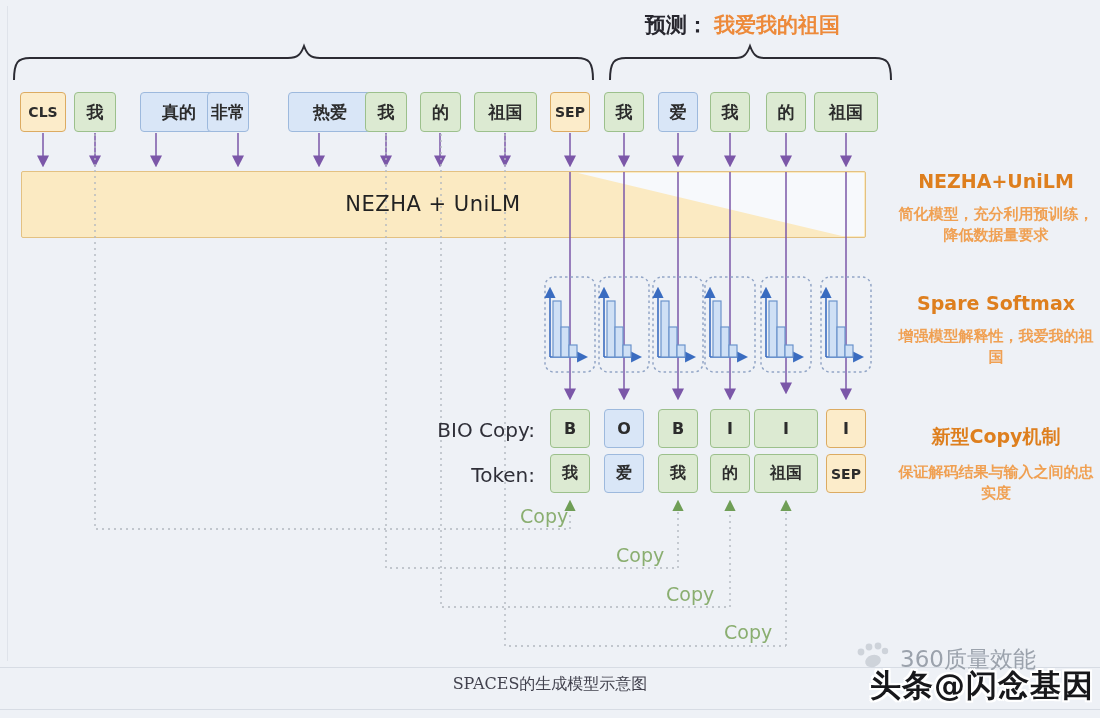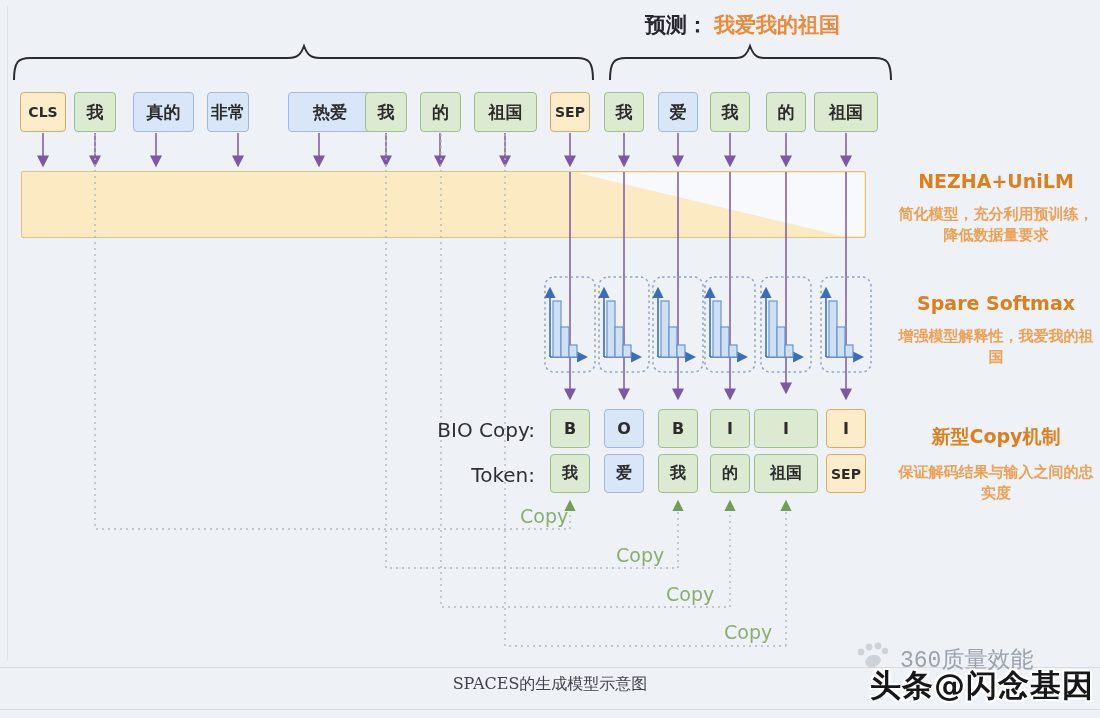--- a/index.html
+++ b/index.html
@@ -21,21 +21,21 @@
          border:1.5px solid #e3c182;border-radius:2px;box-sizing:border-box;z-index:1;}
   .modeltitle{position:absolute;left:283px;top:192px;width:300px;text-align:center;font-size:21px;
          color:#222;z-index:10;letter-spacing:.5px;}
   .rowlabel{position:absolute;left:395px;width:140px;text-align:right;font-size:20px;color:#2f2f38;z-index:10;}
   .anno{position:absolute;left:898px;width:196px;text-align:center;z-index:10;}
   .anno .t{font-size:19px;font-weight:bold;color:#de7f1e;}
   .anno .d{margin-top:12px;font-size:15px;font-weight:bold;color:#f0a052;line-height:21px;}
   .copylabel{position:absolute;font-size:19px;color:#8aae70;z-index:10;}
   .caption{position:absolute;top:674px;left:0;width:1100px;text-align:center;
            font-family:"DejaVu Serif","Liberation Serif",serif;font-size:16px;color:#42424e;z-index:8;}
-  .brand{position:absolute;left:900px;top:644px;font-size:23px;color:#9ba2ac;z-index:9;white-space:nowrap;font-family:Liberation Mono, monospace;}
+  .brand{position:absolute;left:900px;top:644px;font-size:23px;color:#9ba2ac;z-index:9;white-space:nowrap;}
   .byline{position:absolute;right:6px;top:665px;font-size:31px;font-weight:bold;color:#17171a;letter-spacing:1px;z-index:11;
           text-shadow:-2px 0 #fff,2px 0 #fff,0 -2px #fff,0 2px #fff,2px 2px #fff,-2px -2px #fff,2px -2px #fff,-2px 2px #fff;}
   svg.overlay{position:absolute;left:0;top:0;z-index:5;pointer-events:none;}
   .dash{stroke:#b3b8c0;stroke-width:1.4;fill:none;stroke-dasharray:2 4;}
   .purline{stroke:#7b57a8;stroke-width:1.5;fill:none;}
   .smbox{fill:none;stroke:#92a5c6;stroke-width:1.5;stroke-dasharray:2.5 3;}
   .axis{stroke:#3a6cc0;stroke-width:1.6;fill:none;}
   .bar{fill:#cfe0f5;stroke:#6b93cc;stroke-width:1.2;}
   .brace{stroke:#2b2b33;stroke-width:2;fill:none;}
 </style>
@@ -47,35 +47,36 @@
   <div class="vline"></div>
   <div class="hline" style="top:667px"></div>
   <div class="hline" style="top:709px"></div>
 
   <div class="toplabel" style="left:645px">
     <span>预测：</span><span class="val">我爱我的祖国</span>
   </div>
 
   <div class="tok orange special" style="left:20px;width:46px">CLS</div>
   <div class="tok green" style="left:74px;width:42px">我</div>
-  <div class="tok blue" style="left:133px;width:61px">真的</div>
+  <div class="tok blue" style="left:140px;width:78px">真的</div>
   <div class="tok blue" style="left:207px;width:42px">非常</div>
   <div class="tok blue" style="left:288px;width:84px">热爱</div>
   <div class="tok green" style="left:365px;width:42px">我</div>
   <div class="tok green" style="left:420px;width:41px">的</div>
   <div class="tok green" style="left:474px;width:63px">祖国</div>
   <div class="tok orange special" style="left:550px;width:40px">SEP</div>
 
   <div class="tok green" style="left:604px;width:40px">我</div>
   <div class="tok blue" style="left:658px;width:40px">爱</div>
   <div class="tok green" style="left:710px;width:40px">我</div>
   <div class="tok green" style="left:766px;width:40px">的</div>
   <div class="tok green" style="left:814px;width:64px">祖国</div>
 
   <div class="model"></div>
+  <div class="modeltitle">NEZHA + UniLM</div>
 
   <div class="anno" style="top:170px">
     <div class="t">NEZHA+UniLM</div>
     <div class="d">简化模型，充分利用预训练，降低数据量要求</div>
   </div>
   <div class="anno" style="top:292px">
     <div class="t">Spare Softmax</div>
     <div class="d">增强模型解释性，我爱我的祖国</div>
   </div>
   <div class="anno" style="top:424px">

